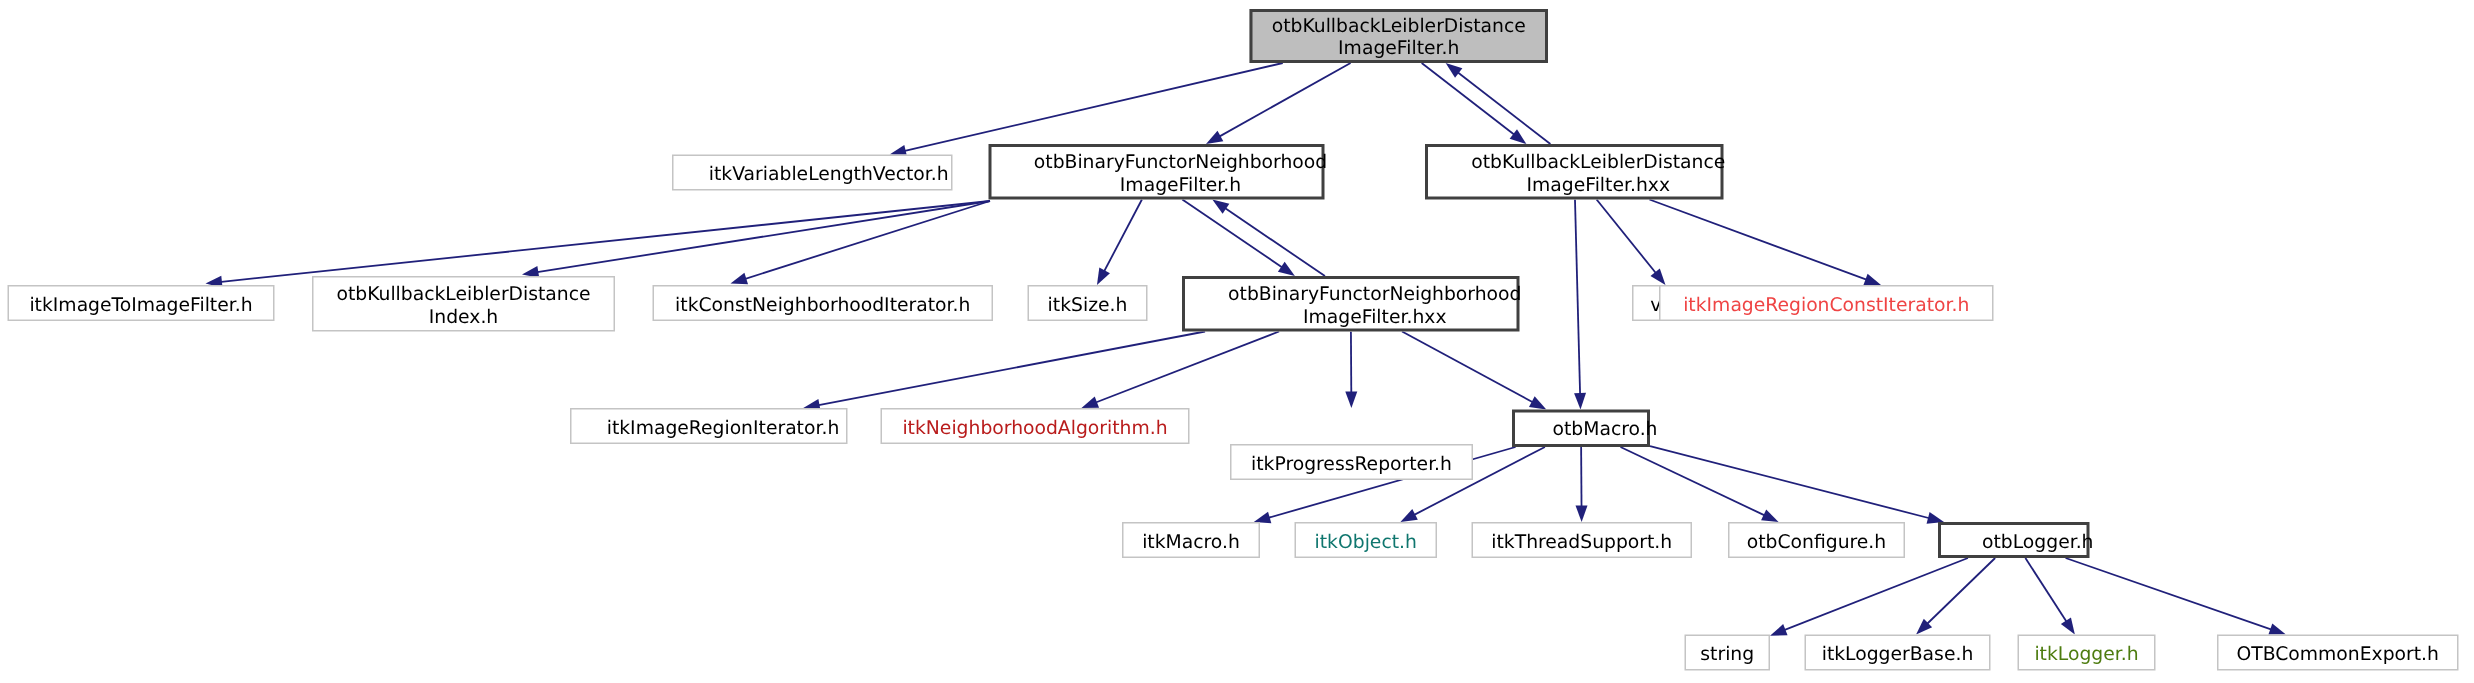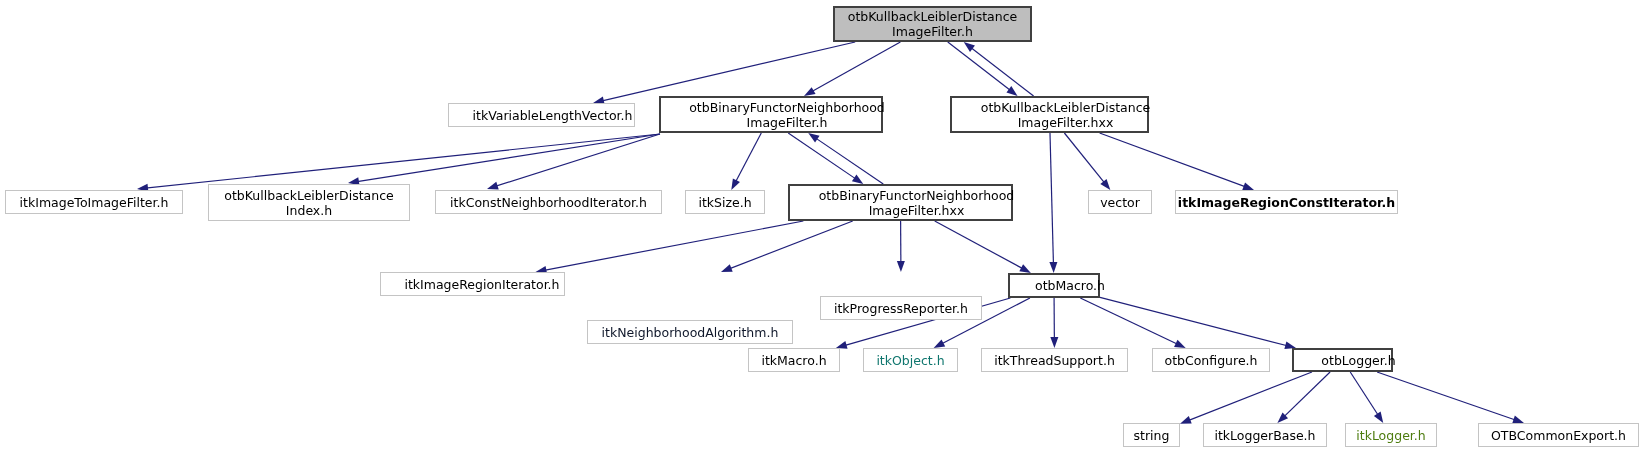--- a/index.html
+++ b/index.html
@@ -166,27 +166,27 @@
     <div class="node plain" style="left: 685px; top: 190px; width: 80px; height: 24px; border-color: rgb(196, 196, 196); color: rgb(0, 0, 0);">
       <div class="line">itkSize.h</div>
     </div>
     <div class="node active" style="left: 788px; top: 184px; width: 225px; height: 37px; border-color: rgb(64, 64, 64); color: rgb(0, 0, 0);">
       <div class="line">otbBinaryFunctorNeighborhood</div>
       <div class="line">ImageFilter.hxx</div>
     </div>
     <div class="node plain" style="left: 1088px; top: 190px; width: 64px; height: 24px; border-color: rgb(196, 196, 196); color: rgb(0, 0, 0);">
       <div class="line">vector</div>
     </div>
-    <div class="node plain" style="left: 1175px; top: 190px; width: 223px; height: 24px; border-color: rgb(196, 196, 196); color: #000000; font-weight: bold;">
+    <div class="node plain" style="left: 1106px; top: 190px; width: 223px; height: 24px; border-color: rgb(196, 196, 196); color: #ef4444;">
       <div class="line">itkImageRegionConstIterator.h</div>
     </div>
     <div class="node plain" style="left: 380px; top: 272px; width: 185px; height: 24px; border-color: rgb(196, 196, 196); color: rgb(0, 0, 0); padding-left: 19px;">
       <div class="line">itkImageRegionIterator.h</div>
     </div>
-    <div class="node plain" style="left: 587px; top: 272px; width: 206px; height: 24px; border-color: rgb(196, 196, 196); color: #0f172a; margin-top: 48px;">
+    <div class="node plain" style="left: 587px; top: 272px; width: 206px; height: 24px; border-color: rgb(196, 196, 196); color: #b91c1c;">
       <div class="line">itkNeighborhoodAlgorithm.h</div>
     </div>
     <div class="node plain" style="left: 820px; top: 272px; width: 162px; height: 24px; border-color: rgb(196, 196, 196); color: rgb(0, 0, 0); margin-top: 24px;">
       <div class="line">itkProgressReporter.h</div>
     </div>
     <div class="node active" style="left: 1008px; top: 273px; width: 92px; height: 25px; border-color: rgb(64, 64, 64); color: rgb(0, 0, 0);">
       <div class="line">otbMacro.h</div>
     </div>
     <div class="node plain" style="left: 748px; top: 348px; width: 92px; height: 24px; border-color: rgb(196, 196, 196); color: rgb(0, 0, 0);">
       <div class="line">itkMacro.h</div>

